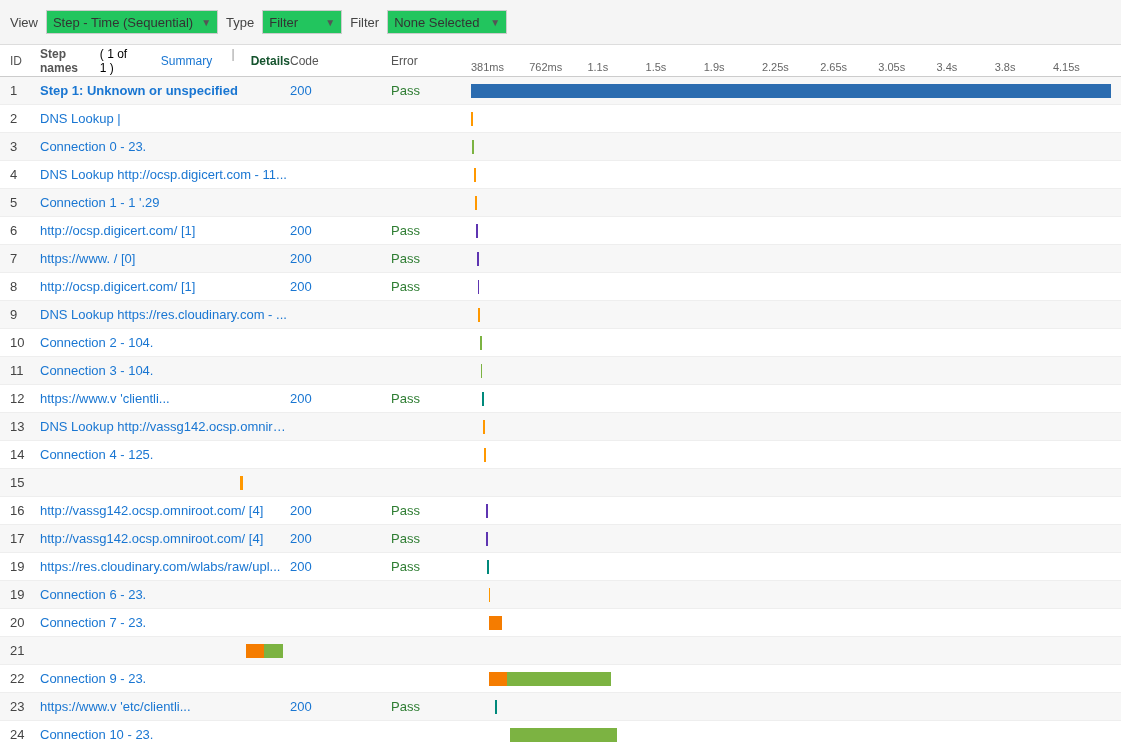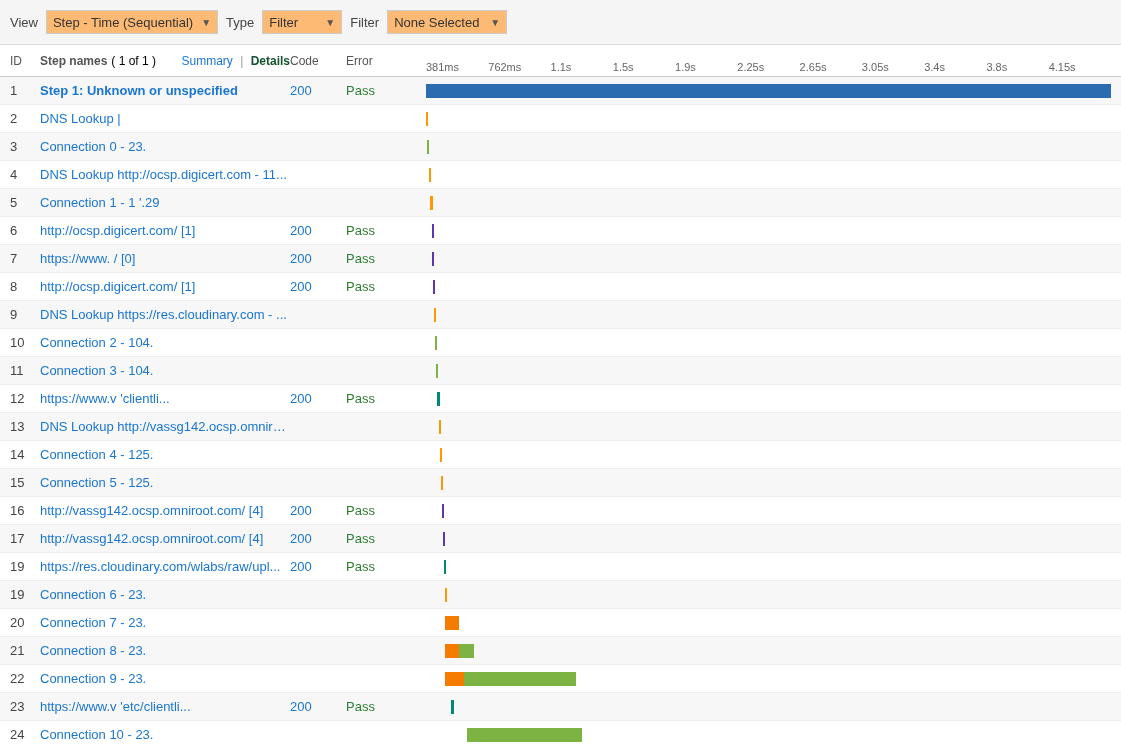--- a/index.html
+++ b/index.html
@@ -1,26 +1,26 @@
 <!DOCTYPE html>
 <html><head>
 <meta charset="utf-8">
 <style>
 *{box-sizing:border-box;margin:0;padding:0}
 body{font-family:"Segoe UI",Arial,sans-serif;font-size:13px;color:#333;background:#fff}
 .toolbar{display:flex;align-items:center;gap:8px;padding:10px;background:#f5f5f5;border-bottom:1px solid #ddd}
 .toolbar label{color:#444}
-.dropdown{display:inline-flex;align-items:center;background:#fdba74;border:1px solid #ccc;height:24px;padding:8px 6px;cursor:pointer;min-width:80px;justify-content:space-between}
+.dropdown{display:inline-flex;align-items:center;background:#22c55e;border:1px solid #ccc;height:24px;padding:8px 6px;cursor:pointer;min-width:80px;justify-content:space-between}
 .dropdown.wide{min-width:170px}
 .dropdown.med{min-width:120px}
 .chev{font-size:10px;color:#555;margin-left:8px}
 .headers{display:flex;align-items:center;height:32px;border-bottom:1px solid #ccc;padding:0 10px;font-size:12px;color:#555}
 .col-id{width:30px}
-.col-step{width:250px;display:flex;align-items:center;gap:4px}
-.col-code{width:56px}
+.col-step{width:250px;display:flex;align-items:center;gap:16px}
+.col-code{width:101px}
 .col-error{width:80px}
 .col-chart{flex:1;position:relative}
 .ticks{display:flex;position:absolute;left:0;right:0;top:0;height:100%}
 .tick{flex:1;font-size:11px;color:#666}
 .link{color:#1976d2;cursor:pointer}
 .sep{color:#999}
 .details{color:#14532d;font-weight:600}
 .count{color:#000000;font-weight:400}
 .rows{}
 .row{display:flex;align-items:center;height:28px;padding:0 10px;border-bottom:1px solid #eee}
@@ -240,23 +240,20 @@
         <span class="step-name">Connection 4 - 125.</span>
       </div>
       <div class="col-code"></div>
       <div class="col-error"></div>
       <div class="col-chart">
         <div class="bar" style="left: 2.04651%; width: 0.3%;"><span class="seg c-orange" style="width: 100%;"></span></div>
       </div>
     </div>
     <div class="row">
       <div class="col-id">15</div>
-      <div class="col-step">
-        <span class="step-name">Connection 5 - 125.</span>
-      </div>
       <div class="col-code"></div>
       <div class="col-error"></div>
       <div class="col-chart">
         <div class="bar" style="left: 2.13953%; width: 0.3%;"><span class="seg c-orange" style="width: 100%;"></span></div>
       </div>
     </div>
     <div class="row">
       <div class="col-id">16</div>
       <div class="col-step">
         <span class="step-name">http://vassg142.ocsp.omniroot.com/ [4]</span>
@@ -306,23 +303,20 @@
         <span class="step-name">Connection 7 - 23.</span>
       </div>
       <div class="col-code"></div>
       <div class="col-error"></div>
       <div class="col-chart">
         <div class="bar" style="left: 2.7907%; width: 2.09302%;"><span class="seg c-dkorange" style="width: 100%;"></span></div>
       </div>
     </div>
     <div class="row">
       <div class="col-id">21</div>
-      <div class="col-step">
-        <span class="step-name">Connection 8 - 23.</span>
-      </div>
       <div class="col-code"></div>
       <div class="col-error"></div>
       <div class="col-chart">
         <div class="bar" style="left: 2.7907%; width: 4.18605%;"><span class="seg c-dkorange" style="width: 50%;"></span><span class="seg c-green" style="width: 50%;"></span></div>
       </div>
     </div>
     <div class="row">
       <div class="col-id">22</div>
       <div class="col-step">
         <span class="step-name">Connection 9 - 23.</span>

